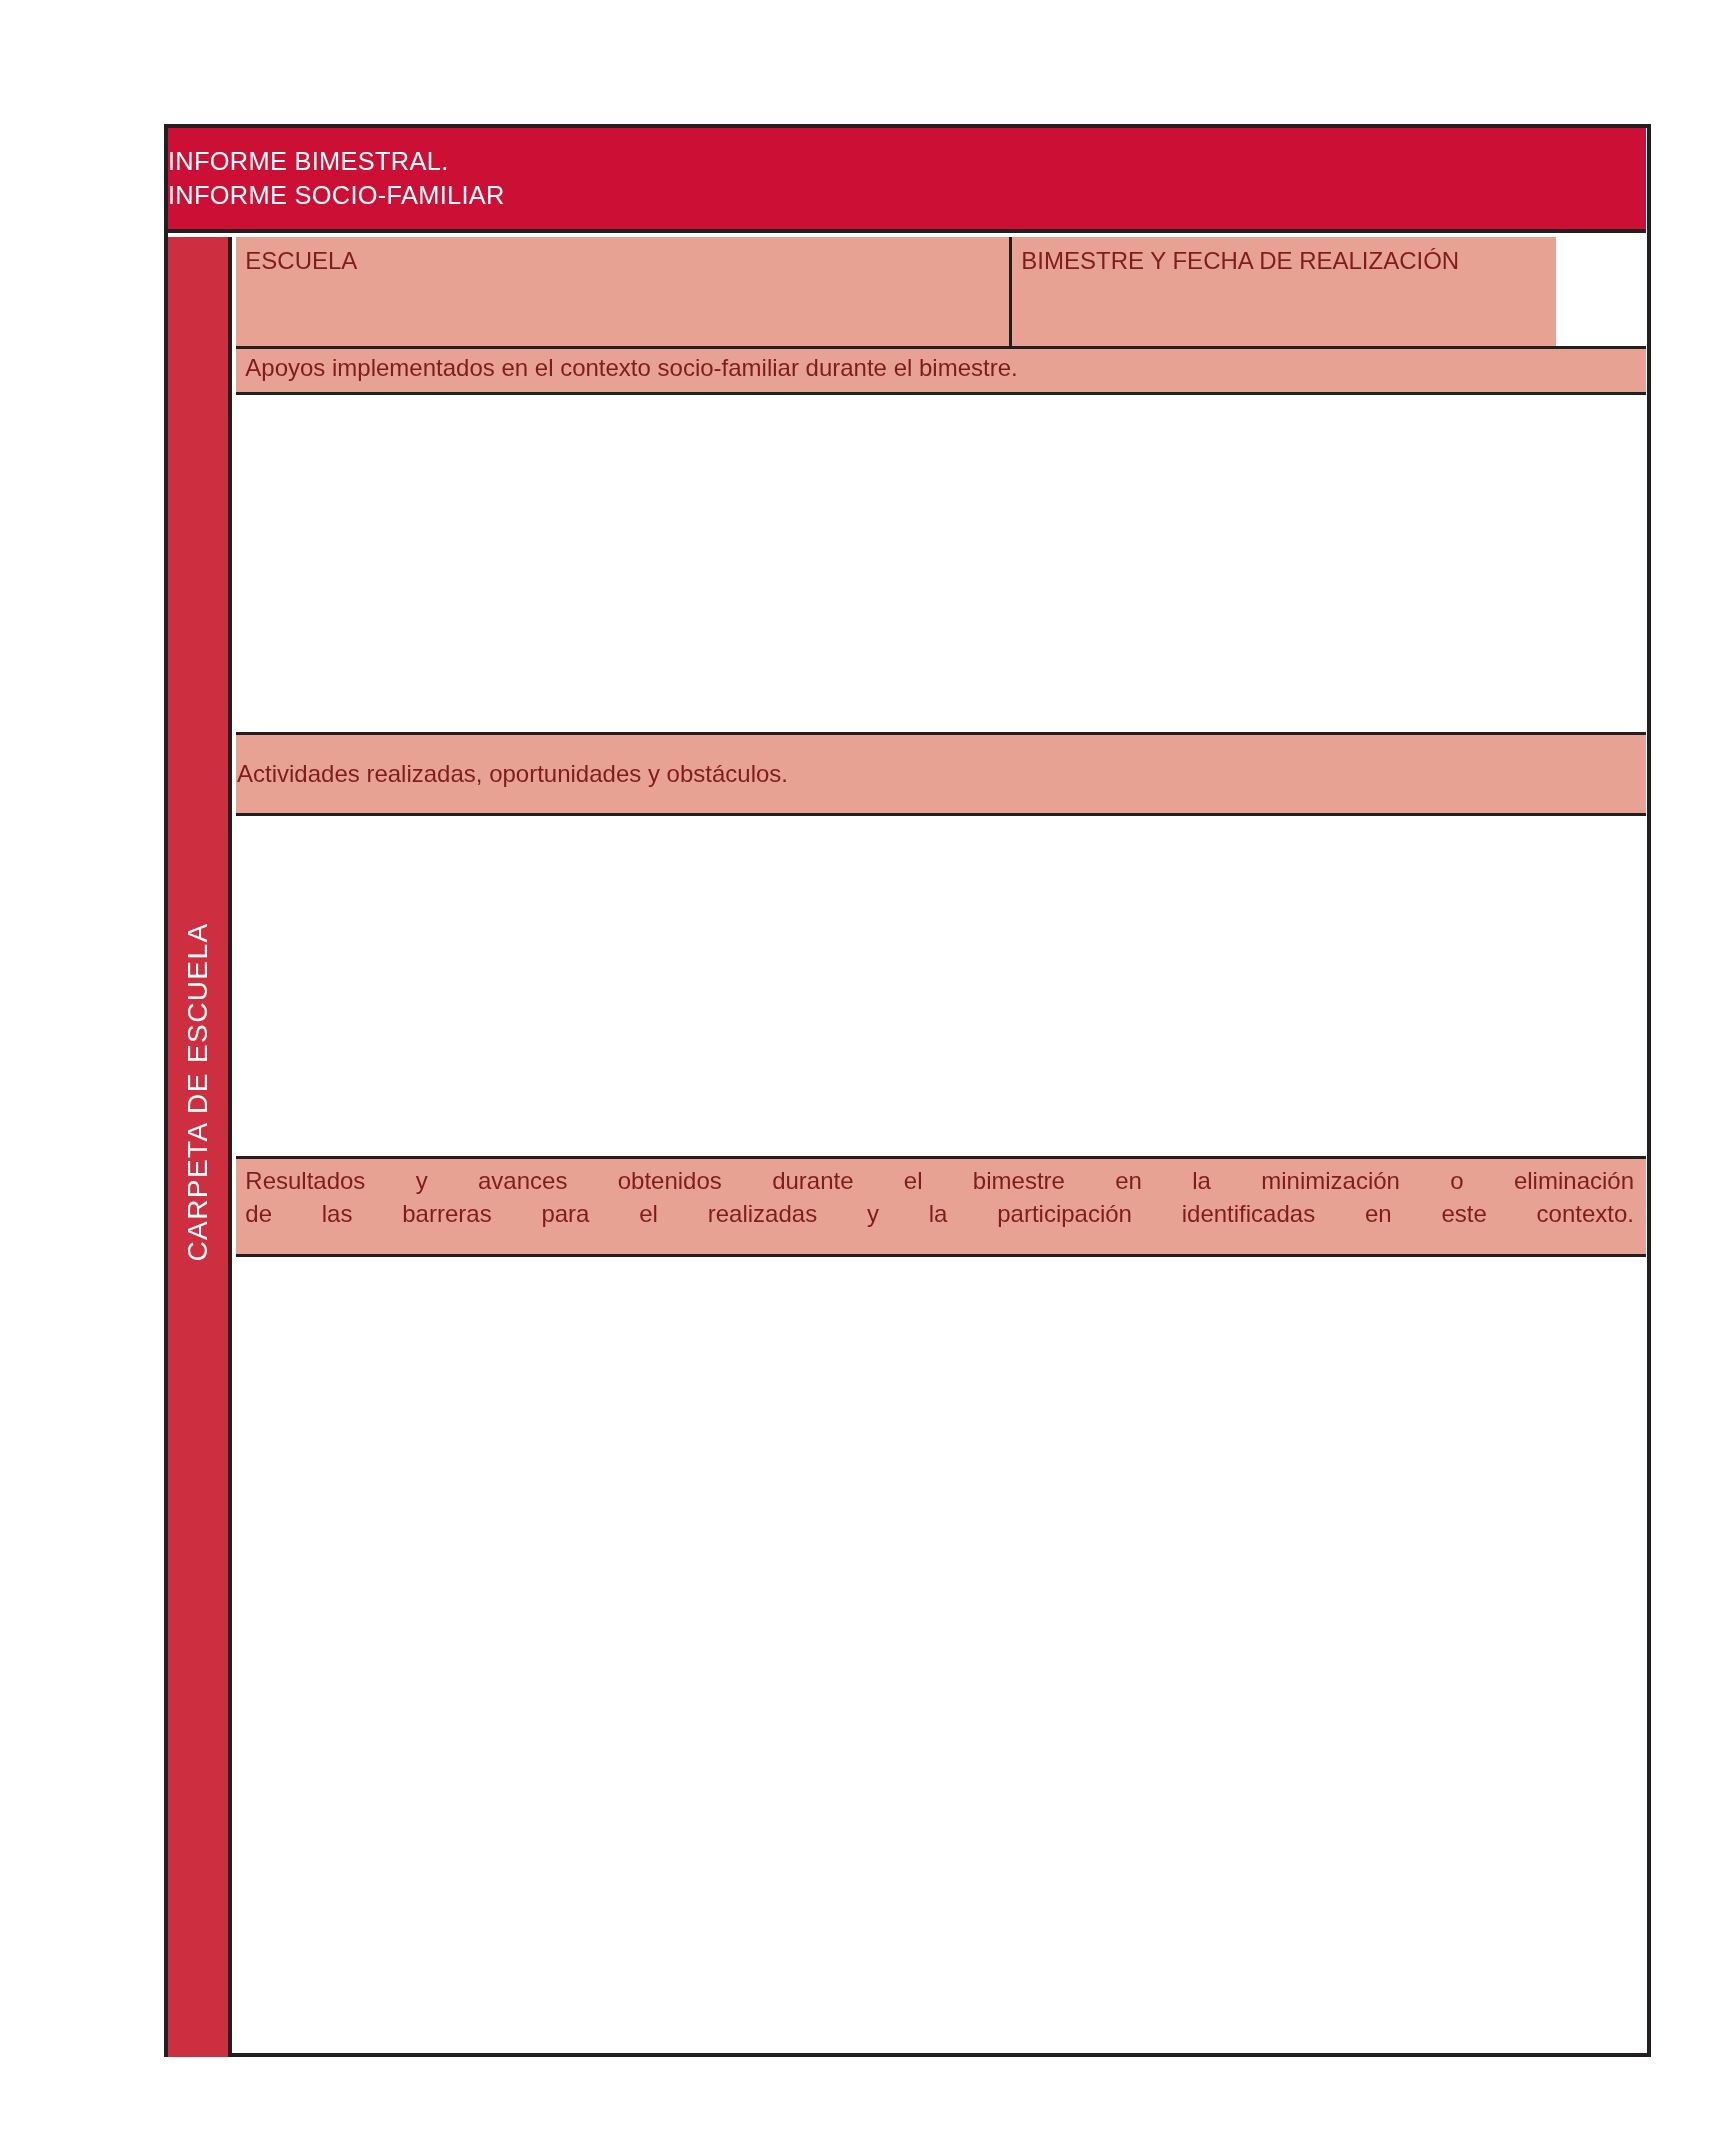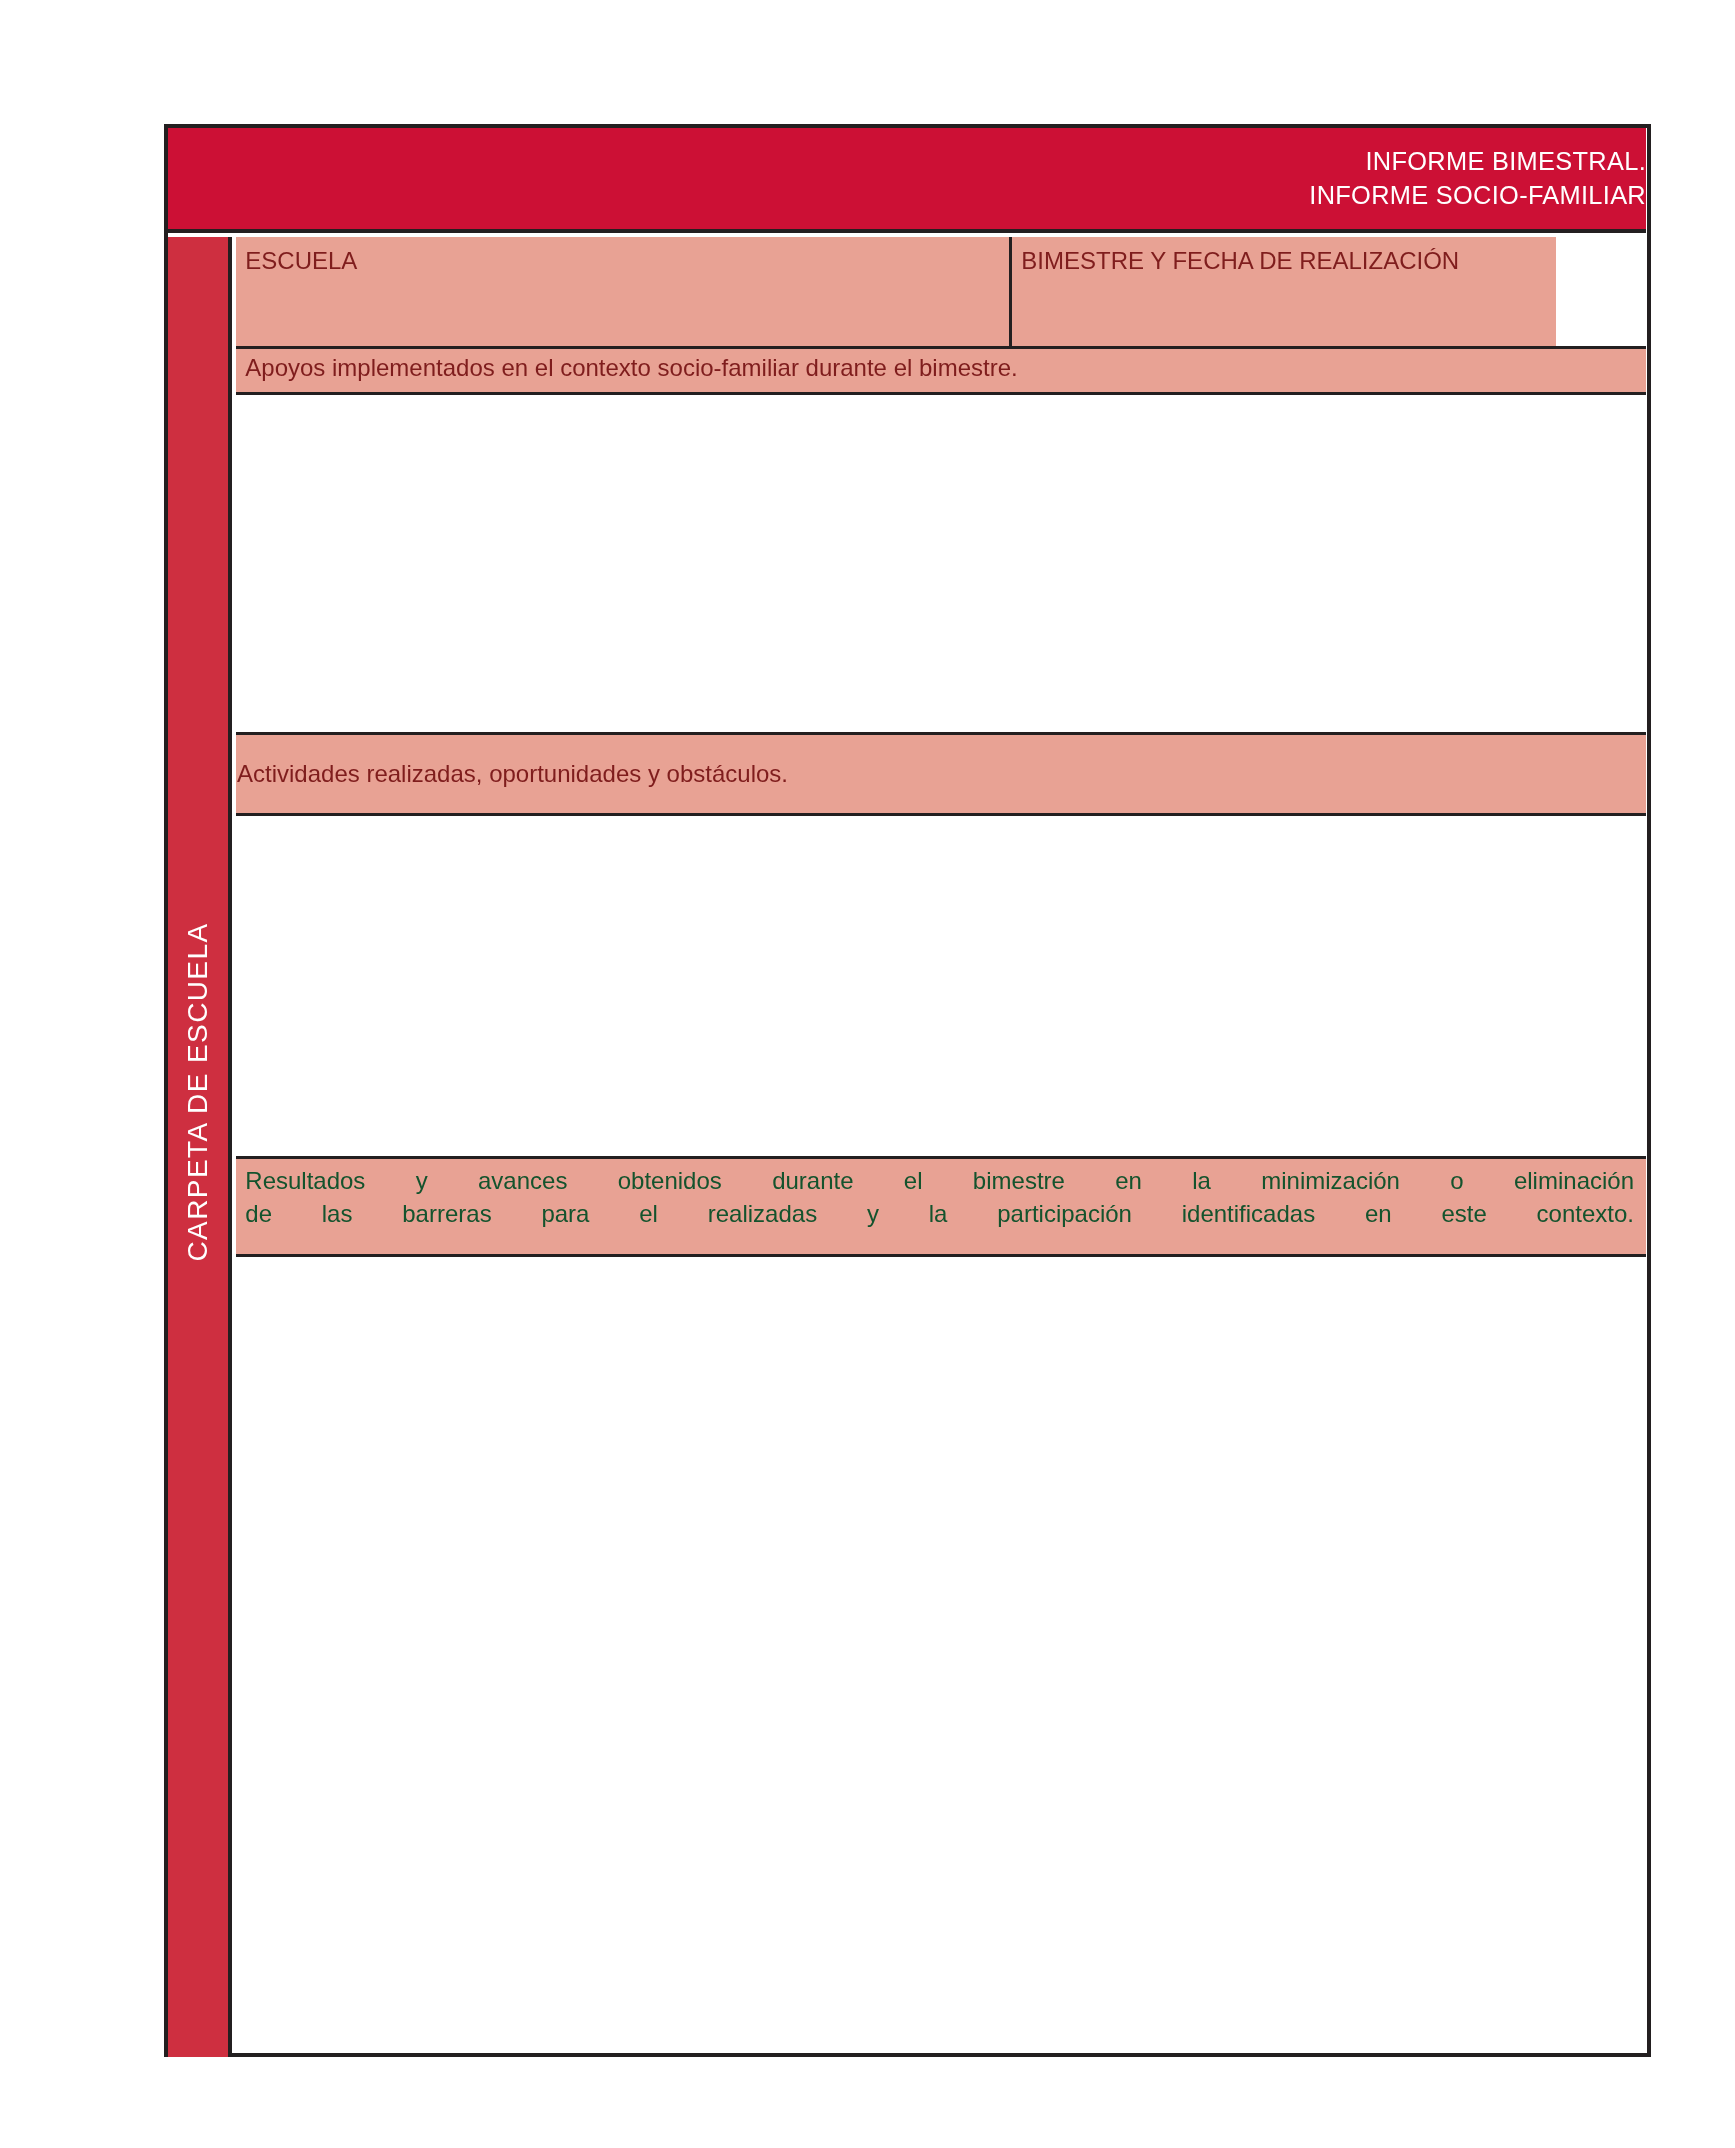--- a/index.html
+++ b/index.html
@@ -42,21 +42,21 @@
     position: absolute;
     left: 0;
     top: 0;
     width: 1478px;
     height: 105px;
     background: #cc1035;
     box-sizing: border-box;
     border-bottom: 4.2px solid #231f20;
     display: flex;
     flex-direction: column;
-    align-items: flex-end;
+    align-items: flex-start;
     justify-content: center;
     color: #ffffff;
   }
   .title-line {
     font-size: 25.4px;
     line-height: 1.32;
     letter-spacing: 0.3px;
     text-align: center;
     white-space: nowrap;
   }
@@ -111,21 +111,21 @@
   .bb { border-bottom: 3.4px solid #231f20; }
 
   .cell-text {
     font-size: 24px;
     color: #7f1d1d;
     line-height: 1.33;
     white-space: nowrap;
   }
   .para-text {
     font-size: 24px;
-    color: #14532d;
+    color: #7f1d1d;
     line-height: 1.38;
   }
 
   
   #row-identificacion {
     top: 0;
     height: 109px;
     display: flex;
   }
   .ident-cell {

